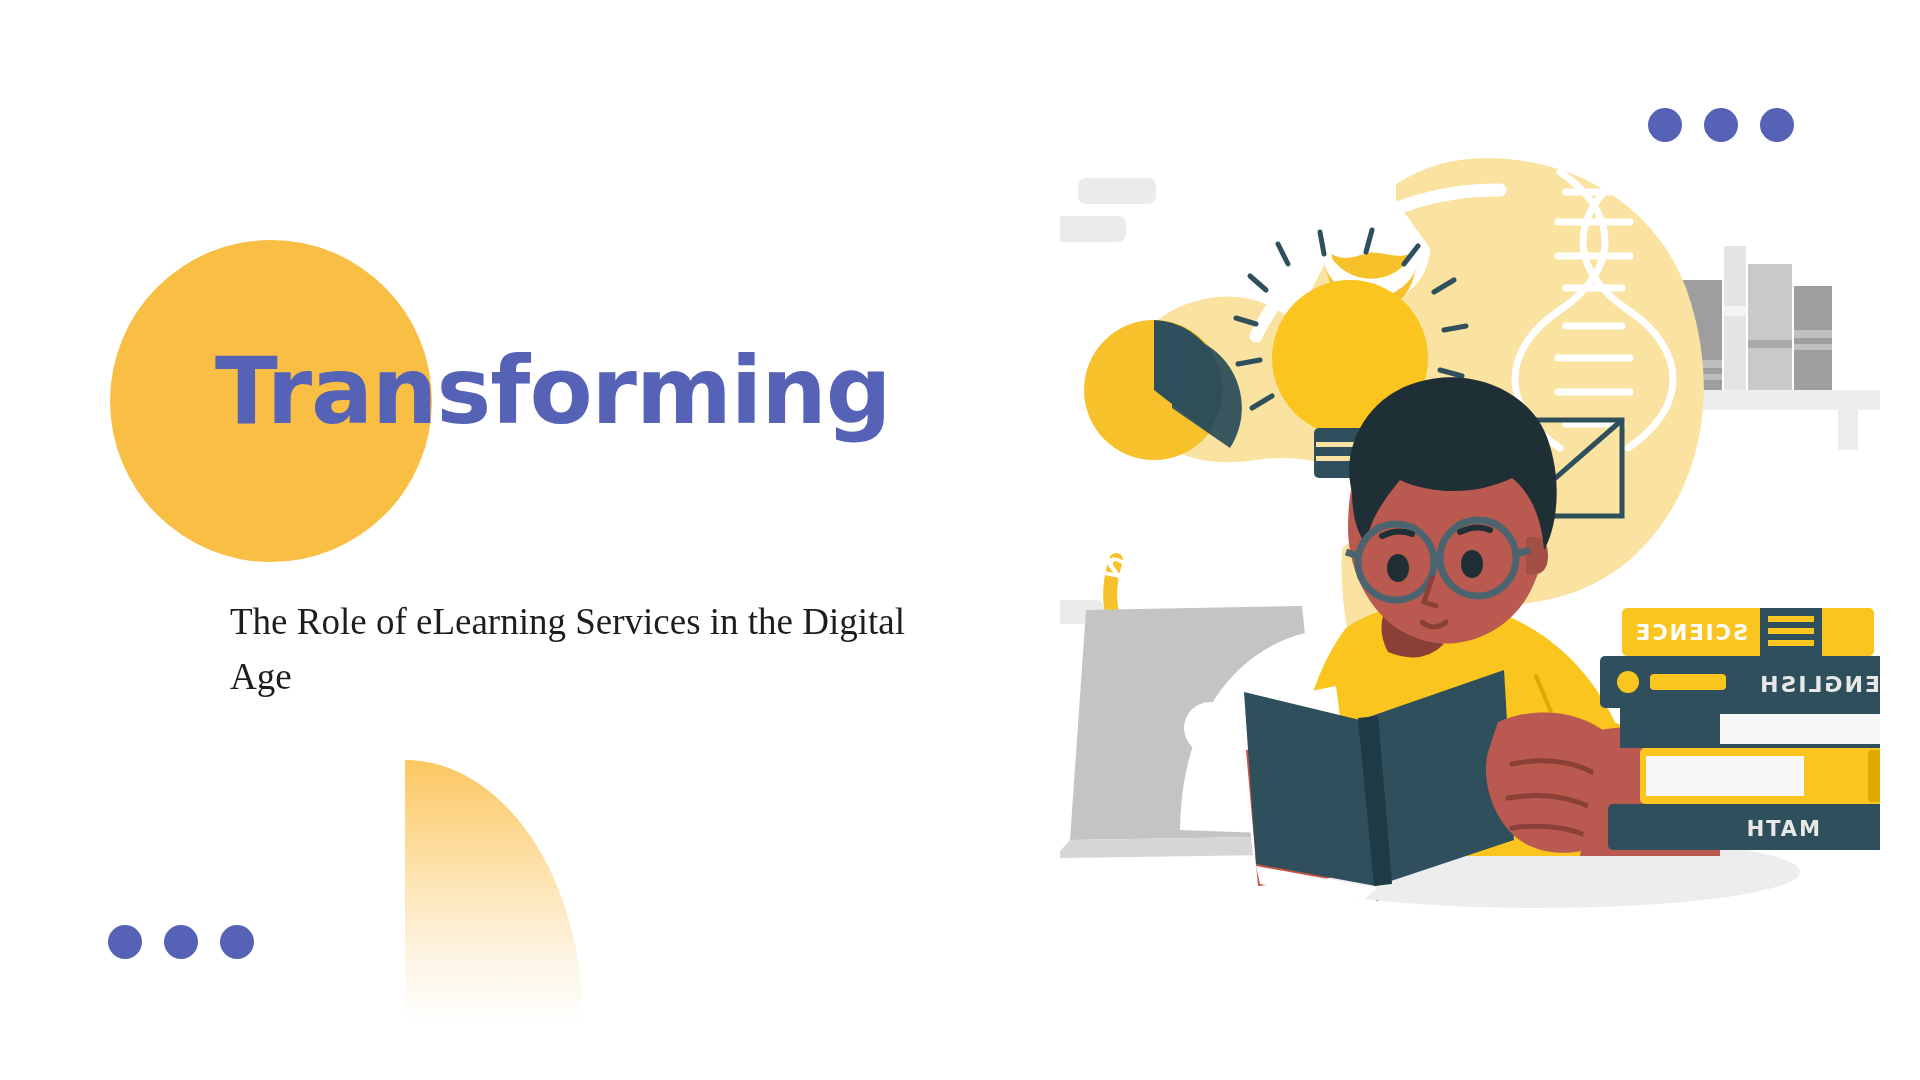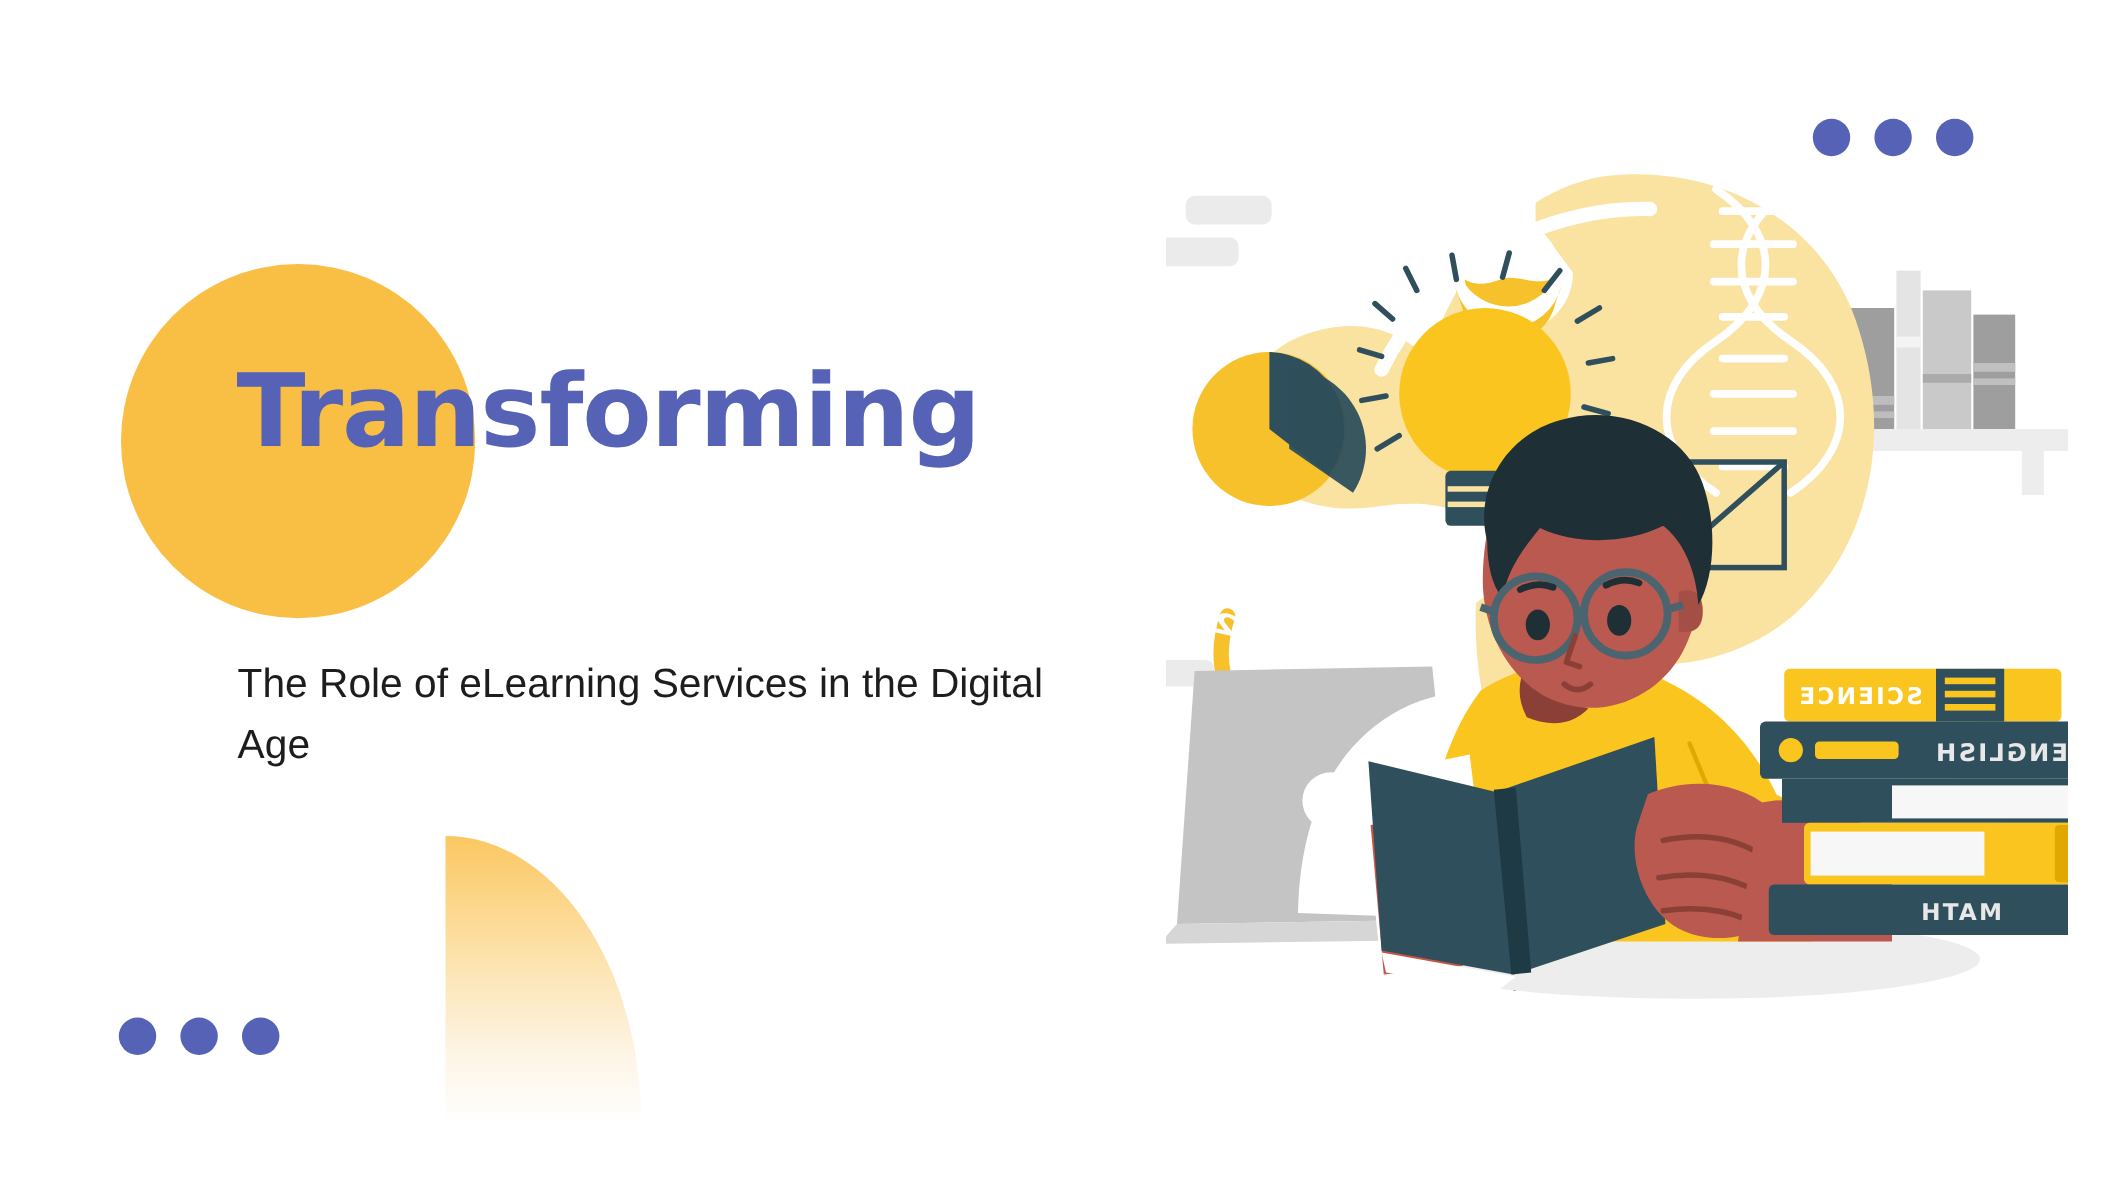--- a/index.html
+++ b/index.html
@@ -22,39 +22,39 @@
     left: 110px;
     top: 240px;
     width: 322px;
     height: 322px;
     border-radius: 50%;
     background: #f9bf45;
   }
   .title-block {
     position: absolute;
     left: 215px;
-    top: 330px;
+    top: 348px;
     width: 790px;
   }
   .title-line {
     font-family: "DejaVu Sans", sans-serif;
     font-weight: 700;
     font-size: 92px;
     line-height: 0.95;
     letter-spacing: -1px;
     color: #5562b5;
     white-space: nowrap;
     margin: 0;
   }
   .subtitle {
     position: absolute;
-    left: 216px;
+    left: 230px;
     top: 595px;
     width: 740px;
-    font-family: Liberation Sans, sans-serif;
+    font-family: Liberation Serif, serif;
     font-weight: 300;
     font-size: 37px;
     line-height: 1.48;
     color: #1d1d1d;
   }
 
   
   .dots {
     position: absolute;
     display: flex;

